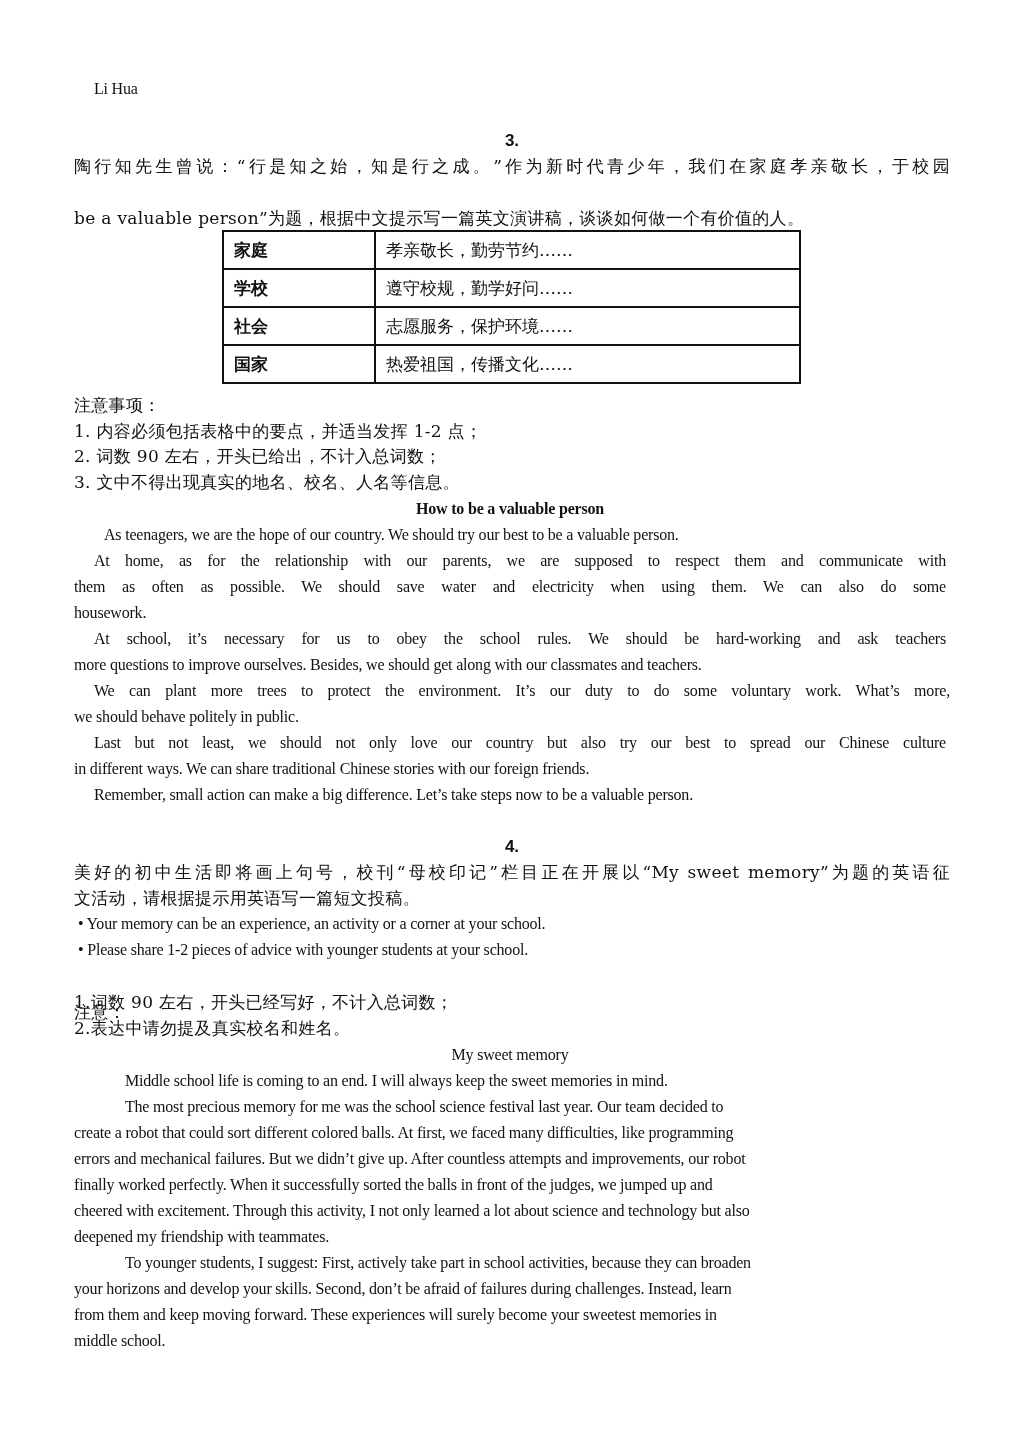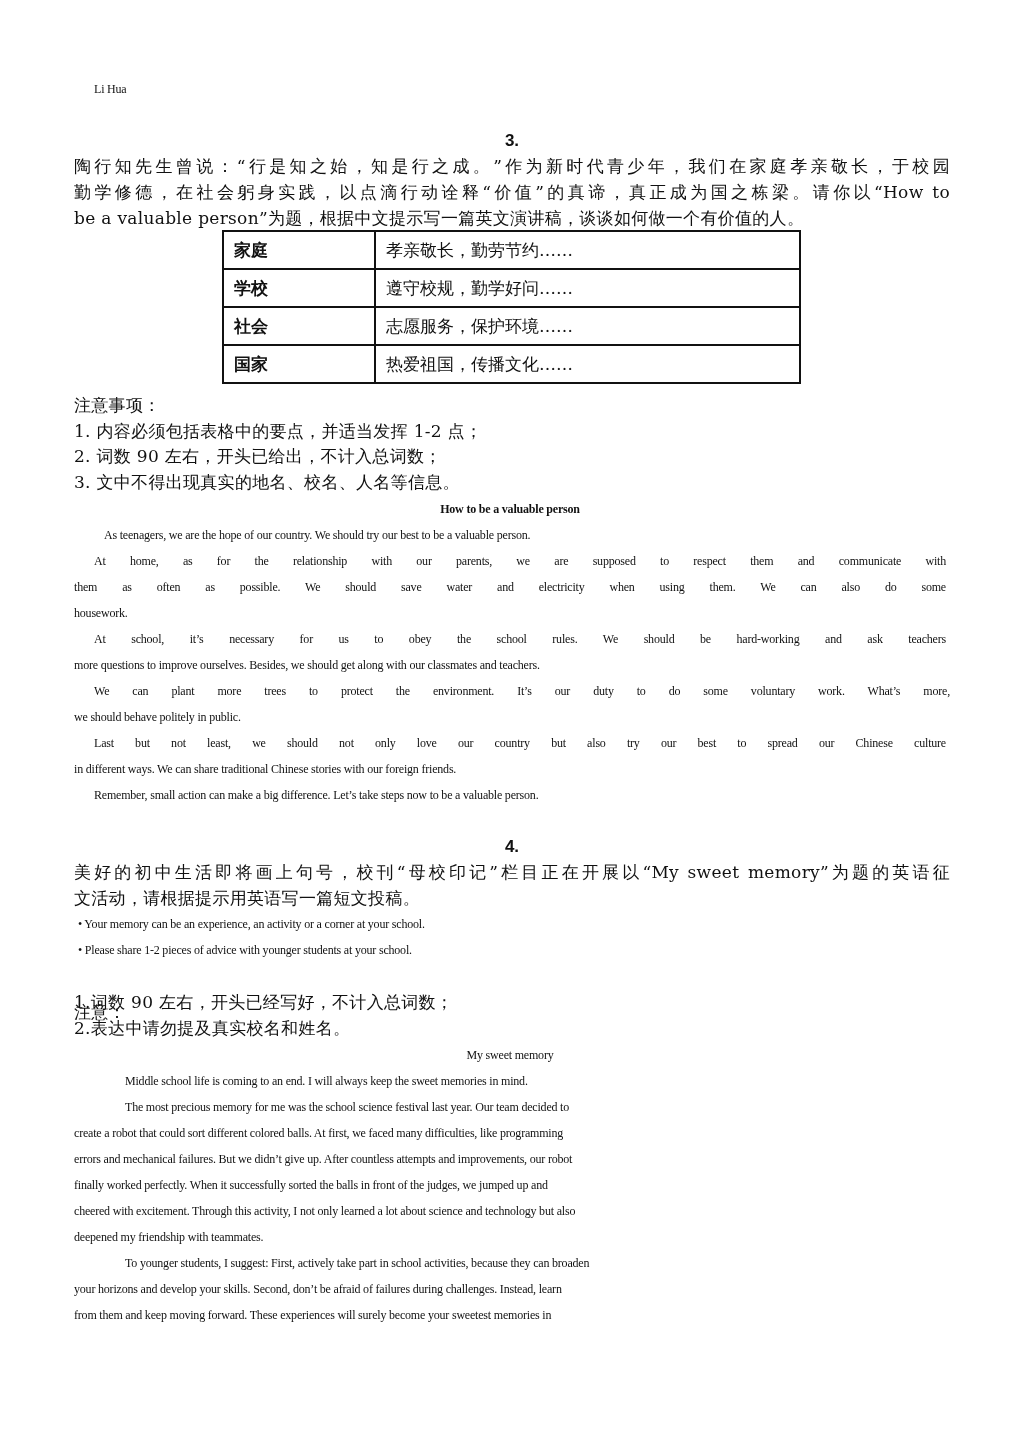--- a/index.html
+++ b/index.html
@@ -9,21 +9,21 @@
       position: relative;
       overflow: hidden;
       color: #111;
       font-family: "Liberation Serif", "DejaVu Serif", serif;
     }
     .page { position: absolute; left: 0; top: 0; width: 1022px; height: 1432px; }
     .line {
       position: absolute;
       left: 74px;
       width: 876px;
-      font-size: 12px;
+      font-size: 16px;
       line-height: 26px;
       white-space: nowrap;
       letter-spacing: -0.2px;
     }
     .cn { font-family: "DejaVu Serif", "Liberation Serif", serif; font-size: 17px; letter-spacing: 0.3px; }
     .center { text-align: center; }
     .bold { font-weight: bold; }
     .justify { text-align: justify; text-align-last: justify; white-space: normal; }
     .heading-num { font-family: "Liberation Sans", "DejaVu Sans", sans-serif; font-weight: bold; font-size: 17px; }
 
@@ -47,21 +47,20 @@
   </style>
 </head>
 <body>
 
 <div class="page">
 
   <div class="line" style="left:94px; top:76px;">Li Hua</div>
 
   <div class="line center heading-num" style="top:128px;">3.</div>
   <div class="line cn justify" style="top:153px;">陶行知先生曾说：“行是知之始，知是行之成。”作为新时代青少年，我们在家庭孝亲敬长，于校园</div>
-  <div class="line cn justify" style="top:179px;">勤学修德，在社会躬身实践，以点滴行动诠释“价值”的真谛，真正成为国之栋梁。请你以“How to</div>
   <div class="line cn" style="top:205px;">be a valuable person”为题，根据中文提示写一篇英文演讲稿，谈谈如何做一个有价值的人。</div>
 
   <table class="hints">
     <tbody>
         <tr>
       <td class="k">家庭</td>
       <td>孝亲敬长，勤劳节约……</td>
     </tr>
     <tr>
       <td class="k">学校</td>
@@ -111,14 +110,15 @@
   <div class="line" style="top:1068px; left:125px;">Middle school life is coming to an end. I will always keep the sweet memories in mind.</div>
   <div class="line" style="top:1094px; left:125px;">The most precious memory for me was the school science festival last year. Our team decided to</div>
   <div class="line" style="top:1120px;">create a robot that could sort different colored balls. At first, we faced many difficulties, like programming</div>
   <div class="line" style="top:1146px;">errors and mechanical failures. But we didn’t give up. After countless attempts and improvements, our robot</div>
   <div class="line" style="top:1172px;">finally worked perfectly. When it successfully sorted the balls in front of the judges, we jumped up and</div>
   <div class="line" style="top:1198px;">cheered with excitement. Through this activity, I not only learned a lot about science and technology but also</div>
   <div class="line" style="top:1224px;">deepened my friendship with teammates.</div>
   <div class="line" style="top:1250px; left:125px;">To younger students, I suggest: First, actively take part in school activities, because they can broaden</div>
   <div class="line" style="top:1276px;">your horizons and develop your skills. Second, don’t be afraid of failures during challenges. Instead, learn</div>
   <div class="line" style="top:1302px;">from them and keep moving forward. These experiences will surely become your sweetest memories in</div>
+  <div class="line" style="top:1328px;">middle school.</div>
 
 </div>
 
 </body></html>

